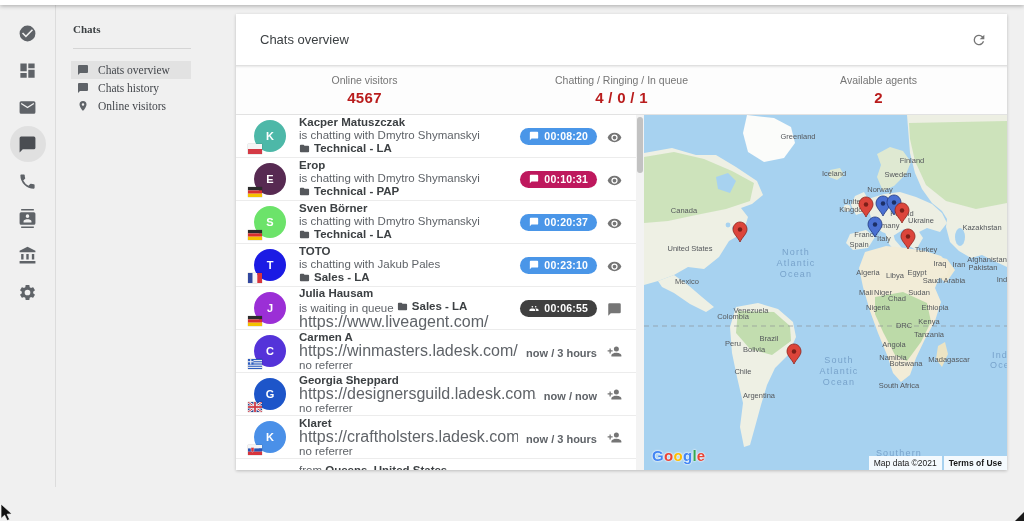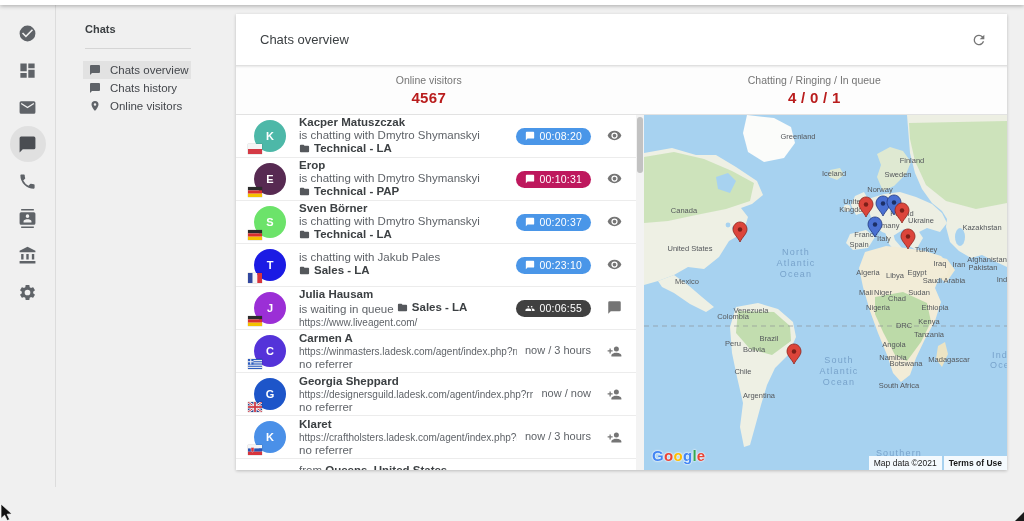--- a/index.html
+++ b/index.html
@@ -11,21 +11,21 @@
   
   .rail{position:absolute;left:0;top:5px;bottom:34px;width:56px;display:flex;flex-direction:column;
         align-items:center;padding-top:10px;box-sizing:border-box;border-right:1px solid #dcdcdc;}
   .rail-item{width:36px;height:36px;margin-bottom:1px;border-radius:50%;display:flex;
              align-items:center;justify-content:center;cursor:pointer;color:#5f6368;}
   .rail-item.active{background:#e0e0e0;color:#4a4d52;}
   .rail-item svg{display:block;}
 
   
   .menu{position:absolute;left:57px;top:5px;bottom:34px;width:150px;box-sizing:border-box;
-        padding:18px 0 0 26px;}
+        padding:18px 0 0 14px;font-family:Liberation Serif, serif;}
   .menu-title{font-size:11px;font-weight:bold;color:#3c4043;padding-left:2px;}
   .menu-divider{height:1px;background:#d5d5d5;margin:13px 16px 12px 2px;}
   .menu-item{display:flex;align-items:center;height:18px;padding-left:6px;margin-right:16px;
              font-size:11.5px;color:#3c4043;cursor:pointer;color:#44474c;}
   .menu-item.active{background:#e2e2e2;}
   .menu-item .mi-icon{display:flex;margin-right:9px;color:#5f6368;}
   .menu-item .mi-label{white-space:nowrap;}
 
   
   .card{position:absolute;left:236px;top:14px;width:771px;height:456px;background:#fff;
@@ -47,24 +47,24 @@
   .chat-row{height:43px;box-sizing:border-box;border-bottom:1px solid #ececec;display:flex;
             align-items:center;padding:0 14px 0 18px;background:#fff;cursor:pointer;}
   .avatar-wrap{position:relative;width:32px;height:32px;margin-right:13px;flex:none;}
   .avatar{width:32px;height:32px;border-radius:50%;display:flex;align-items:center;justify-content:center;
           color:#fff;font-size:11px;font-weight:bold;}
   .flag{position:absolute;left:-6px;bottom:-2px;width:14px;height:10px;line-height:0;
         box-shadow:0 0 1px rgba(0,0,0,.45);}
   .row-text{flex:1;min-width:0;overflow:hidden;}
   .row-name{font-size:11.5px;font-weight:bold;color:#3c4043;line-height:13px;white-space:nowrap;overflow:hidden;}
   .row-line{font-size:11.5px;color:#5f6368;line-height:13px;white-space:nowrap;overflow:hidden;}
-  .row-line .url{font-size:10px;color:#5f6368;}
+  .row-line .url{font-size:16px;color:#5f6368;}
   .folder-chunk{display:inline-flex;align-items:center;gap:4px;color:#3c4043;font-weight:bold;}
   .folder-chunk svg{flex:none;position:relative;top:0px;color:#55585c;}
-  .row-right{display:flex;align-items:flex-start;gap:16px;margin-left:8px;flex:none;}
+  .row-right{display:flex;align-items:flex-end;gap:10px;margin-left:8px;flex:none;font-weight:bold;}
   .badge{height:17px;border-radius:9px;display:inline-flex;align-items:center;gap:5px;
          padding:0 9px;color:#fff;font-size:10.5px;letter-spacing:.2px;}
   .badge svg{display:block;}
   .right-icon{display:flex;color:#757575;cursor:pointer;}
   .times{font-size:11px;color:#5f6368;}
   .chat-row.partial{align-items:flex-start;padding-top:5px;border-bottom:none;}
   .partial-line{font-size:11.5px;color:#5f6368;padding-left:45px;line-height:13px;white-space:nowrap;}
   .partial-line b{color:#3c4043;}
 
   
@@ -206,20 +206,24 @@
     </header>
     <div class="stats" id="stats">
         <div class="stat">
           <span class="stat-label">Online visitors</span>
           <span class="stat-value">4567</span>
         </div>
         <div class="stat">
           <span class="stat-label">Chatting / Ringing / In queue</span>
           <span class="stat-value">4 / 0 / 1</span>
         </div>
+        <div class="stat">
+          <span class="stat-label">Available agents</span>
+          <span class="stat-value">2</span>
+        </div>
       </div>
     <div class="content">
       <div class="chat-list" id="chat-list">
           <div class="chat-row">
             <span class="avatar-wrap">
               <span class="avatar" style="background:#4db8a8">K</span>
               <span class="flag"><svg width="14" height="10" viewBox="0 0 14 10">
                   <rect width="14" height="5" fill="#f5f5f5"></rect>
                   <rect y="5" width="14" height="5" fill="#d43a45"></rect>
                 </svg></span>
@@ -323,20 +327,21 @@
           <div class="chat-row">
             <span class="avatar-wrap">
               <span class="avatar" style="background:#1b1be4">T</span>
               <span class="flag"><svg width="14" height="10" viewBox="0 0 14 10">
                   <rect width="4.7" height="10" fill="#31479f"></rect>
                   <rect x="4.7" width="4.6" height="10" fill="#f5f5f5"></rect>
                   <rect x="9.3" width="4.7" height="10" fill="#d8343c"></rect>
                 </svg></span>
             </span>
             <span class="row-text">
+              <div class="row-name">TOTO</div>
               <div class="row-line">is chatting with Jakub Pales</div>
               <div class="row-line"><span class="folder-chunk">
                   <svg width="11" height="11" viewBox="0 0 24 24" fill="currentColor">
                     <path d="M10,4H4A2,2 0 0,0 2,6V18a2,2 0 0,0 2,2H20a2,2 0 0,0 2-2V8a2,2 0 0,0-2-2H12Z"></path>
                   </svg>
                   <span>Sales - LA</span>
                 </span></div>
             </span>
             <span class="row-right">
               <span class="badge chat" style="background:#4a96e8">

